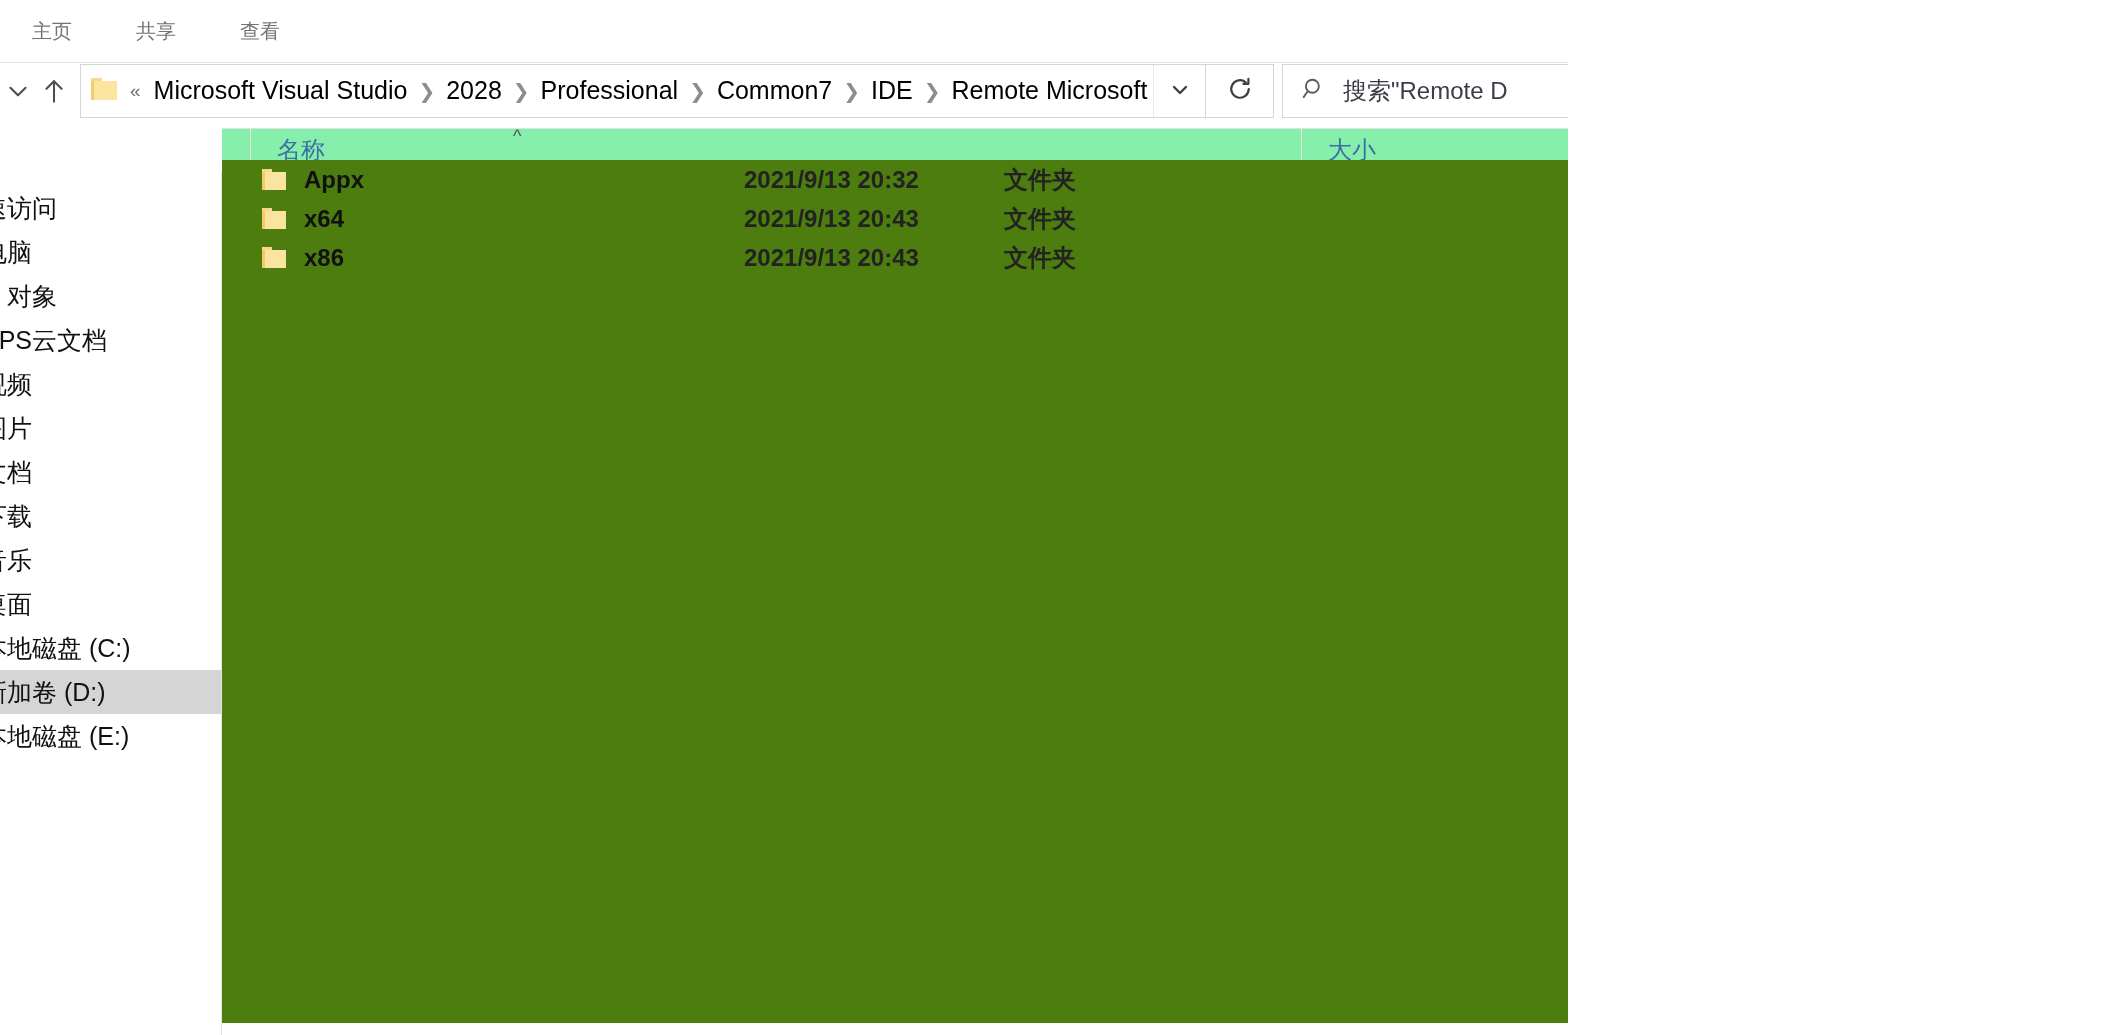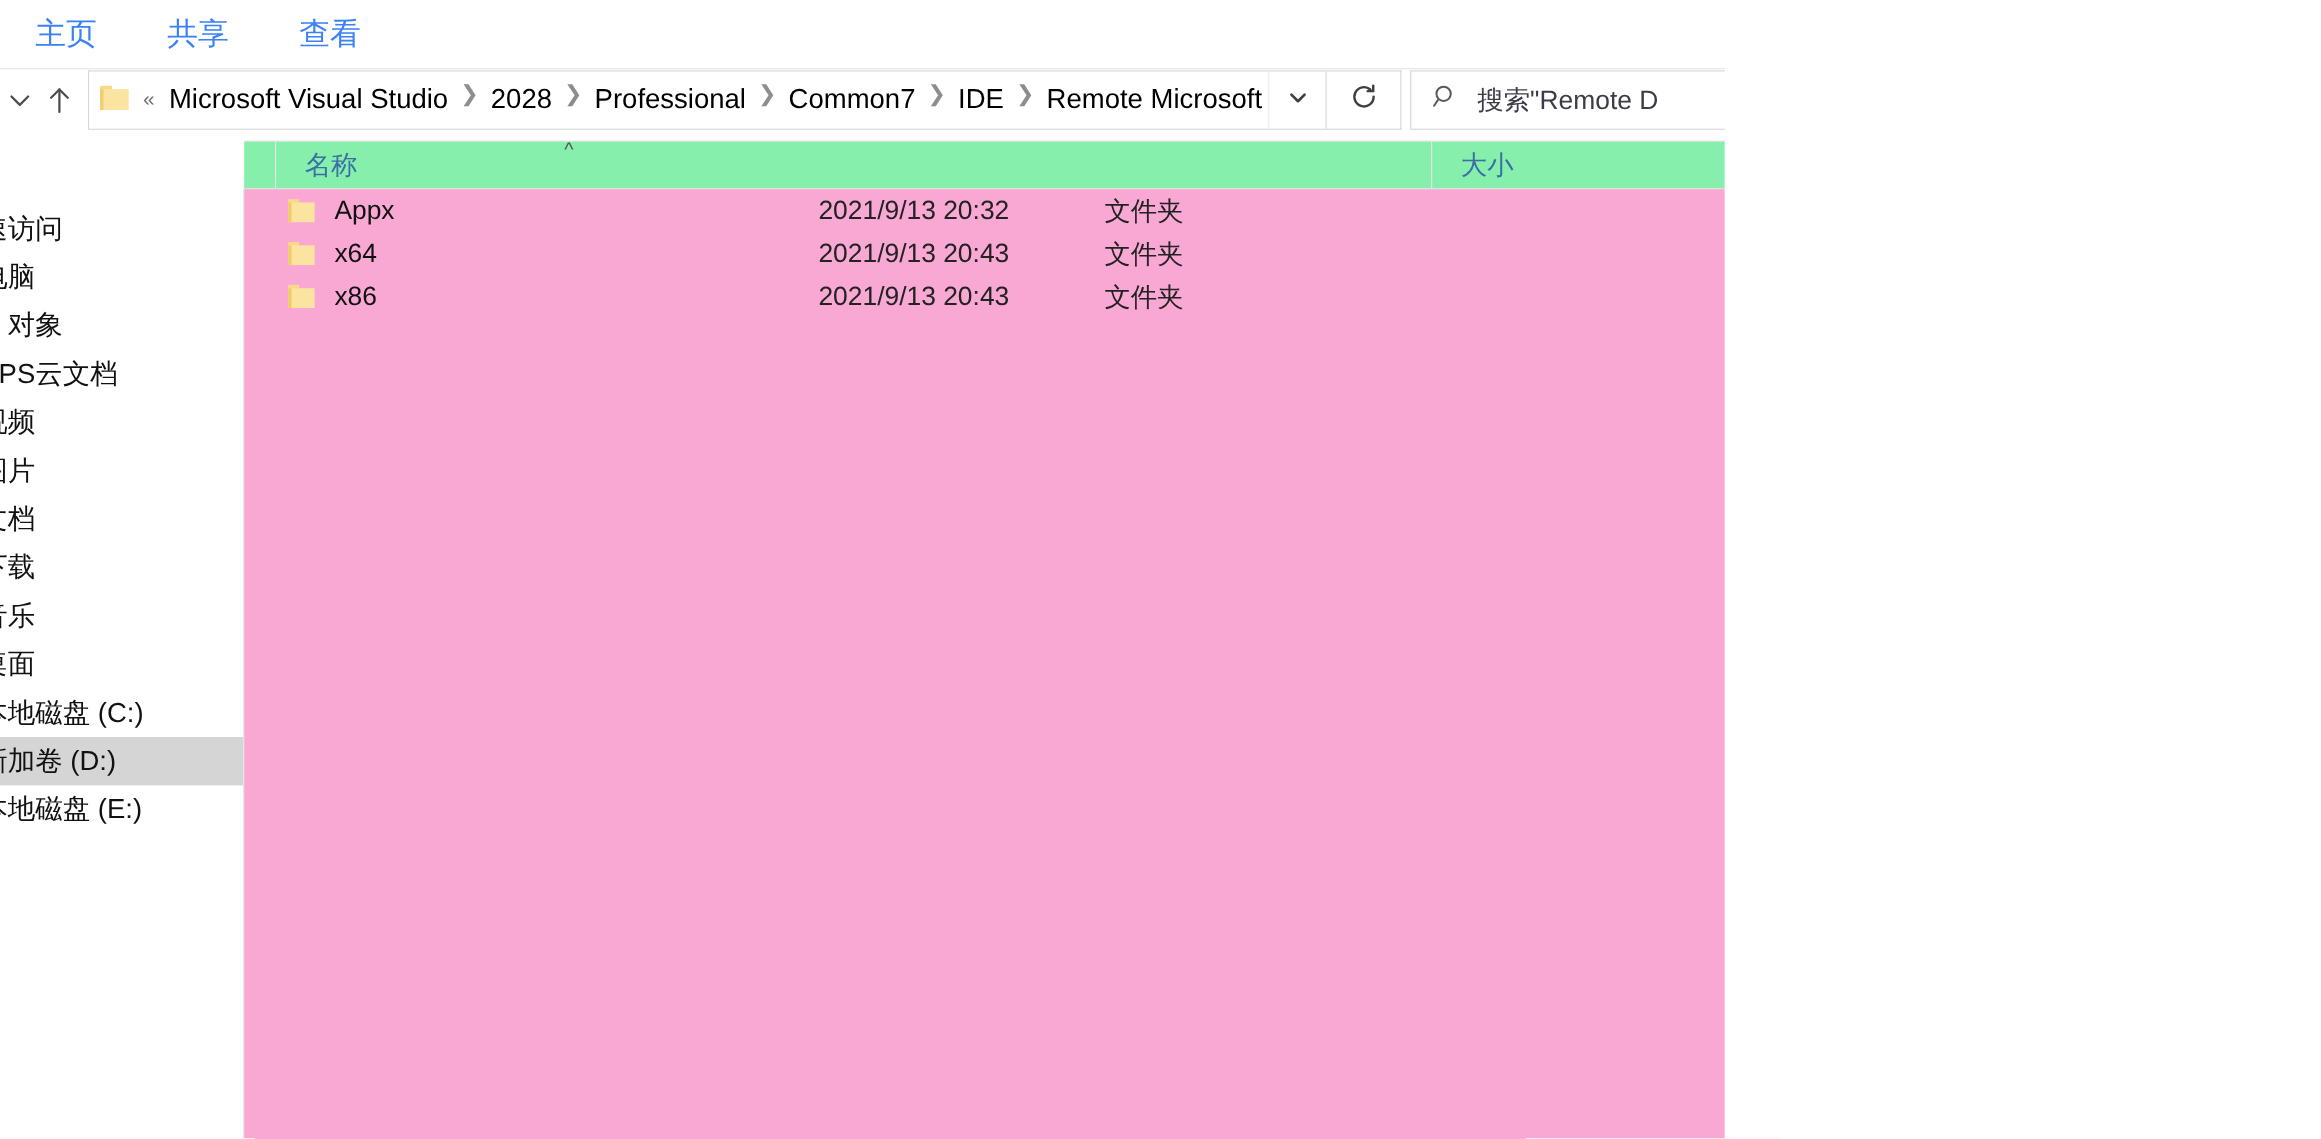--- a/index.html
+++ b/index.html
@@ -17,21 +17,21 @@
     overflow: hidden; background: #ffffff;
   }
 
   
   .ribbon {
     position: absolute; left: 0; top: 0; width: 1568px; height: 62px;
     background: #ffffff;
   }
   .ribbon-tabs { position: absolute; left: 0; top: 0; display: flex; align-items: center; height: 62px; }
   .tab {
-    font-size: 28px; color: #3b82f6; padding: 0 18px; margin-right: 28px;
+    font-size: 20px; color: #737373; padding: 0 18px; margin-right: 28px;
     line-height: 62px; white-space: nowrap; cursor: default;
   }
   .tab:first-child { margin-left: 14px; }
 
   
   .addr-row {
     position: absolute; left: 0; top: 62px; width: 1568px; height: 56px;
     border-top: 1px solid #e4e4e4;
     display: flex; align-items: center;
   }
@@ -56,21 +56,21 @@
   .folder-glyph { position: relative; width: 26px; height: 22px; }
   .folder-glyph .tab-top {
     position: absolute; left: 0; top: 0; width: 11px; height: 4px;
     background: #f7d98a; border-radius: 1px 1px 0 0;
   }
   .folder-glyph .body {
     position: absolute; left: 0; top: 3px; width: 26px; height: 19px;
     background: #fbe3a0; border-left: 3px solid #f2cd6e;
   }
   .addr-sep-dbl { color: #6d6d6d; font-size: 19px; margin: 0 9px 0 3px; }
-  .crumbs { display: flex; align-items: flex-start; overflow: hidden; white-space: nowrap; }
+  .crumbs { display: flex; align-items: center; overflow: hidden; white-space: nowrap; }
   .crumb {
     font-size: 25px; color: #000000; padding: 0 4px; white-space: nowrap;
   }
   .crumb-sep {
     color: #8d8d8d; font-size: 20px; margin: 0 7px; font-weight: bold; line-height: 1;
   }
   .addr-dropdown {
     position: absolute; right: 0; top: 0; width: 52px; height: 52px;
     display: flex; align-items: center; justify-content: center; color: #4a4a4a;
     border-left: 1px solid #eaeaea;
@@ -122,22 +122,23 @@
   }
   .side-label {
     font-size: 25px; color: #111111; line-height: 44px;
     position: relative;
   }
   .side-item.selected { background: #d5d5d5; }
   .spacer-sm { height: 14px; }
 
   
   .filelist {
-    position: absolute; left: 222px; top: 172px; width: 1346px; height: 863px;
-    background: #f9a8d4;
+    position: absolute; left: 222px; top: 160px; width: 1346px; height: 863px;
+    background: #4d7c0f;
+    font-weight: bold;
   }
   .frow {
     position: relative; height: 39px; display: flex; align-items: center;
     font-size: 24px; color: #1a1a1a;
   }
   .fcell { position: absolute; white-space: nowrap; }
   .fcell.c-name { left: 40px; display: flex; align-items: center; }
   .fcell.c-date { left: 522px; color: #222; }
   .fcell.c-type { left: 782px; color: #222; }
   .fcell.c-size { left: 1002px; color: #222; }

